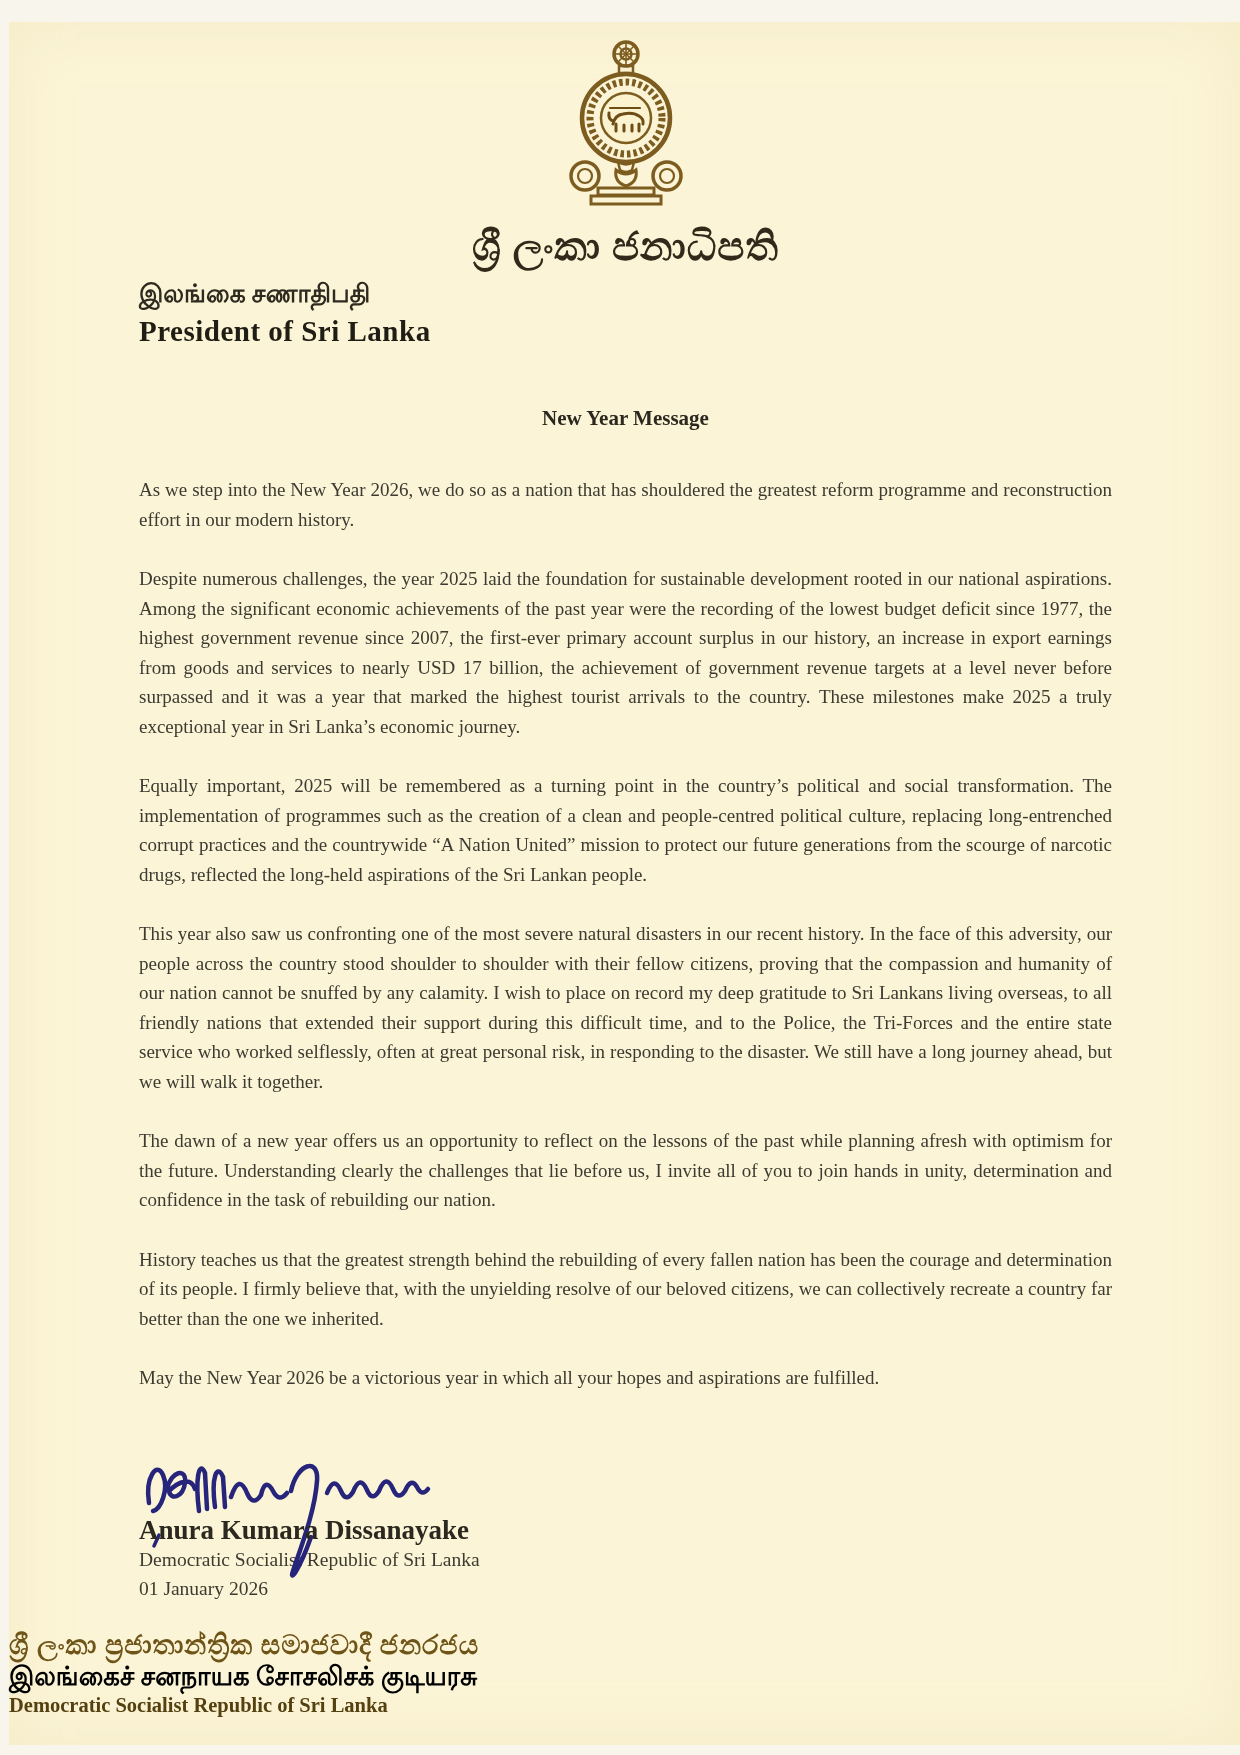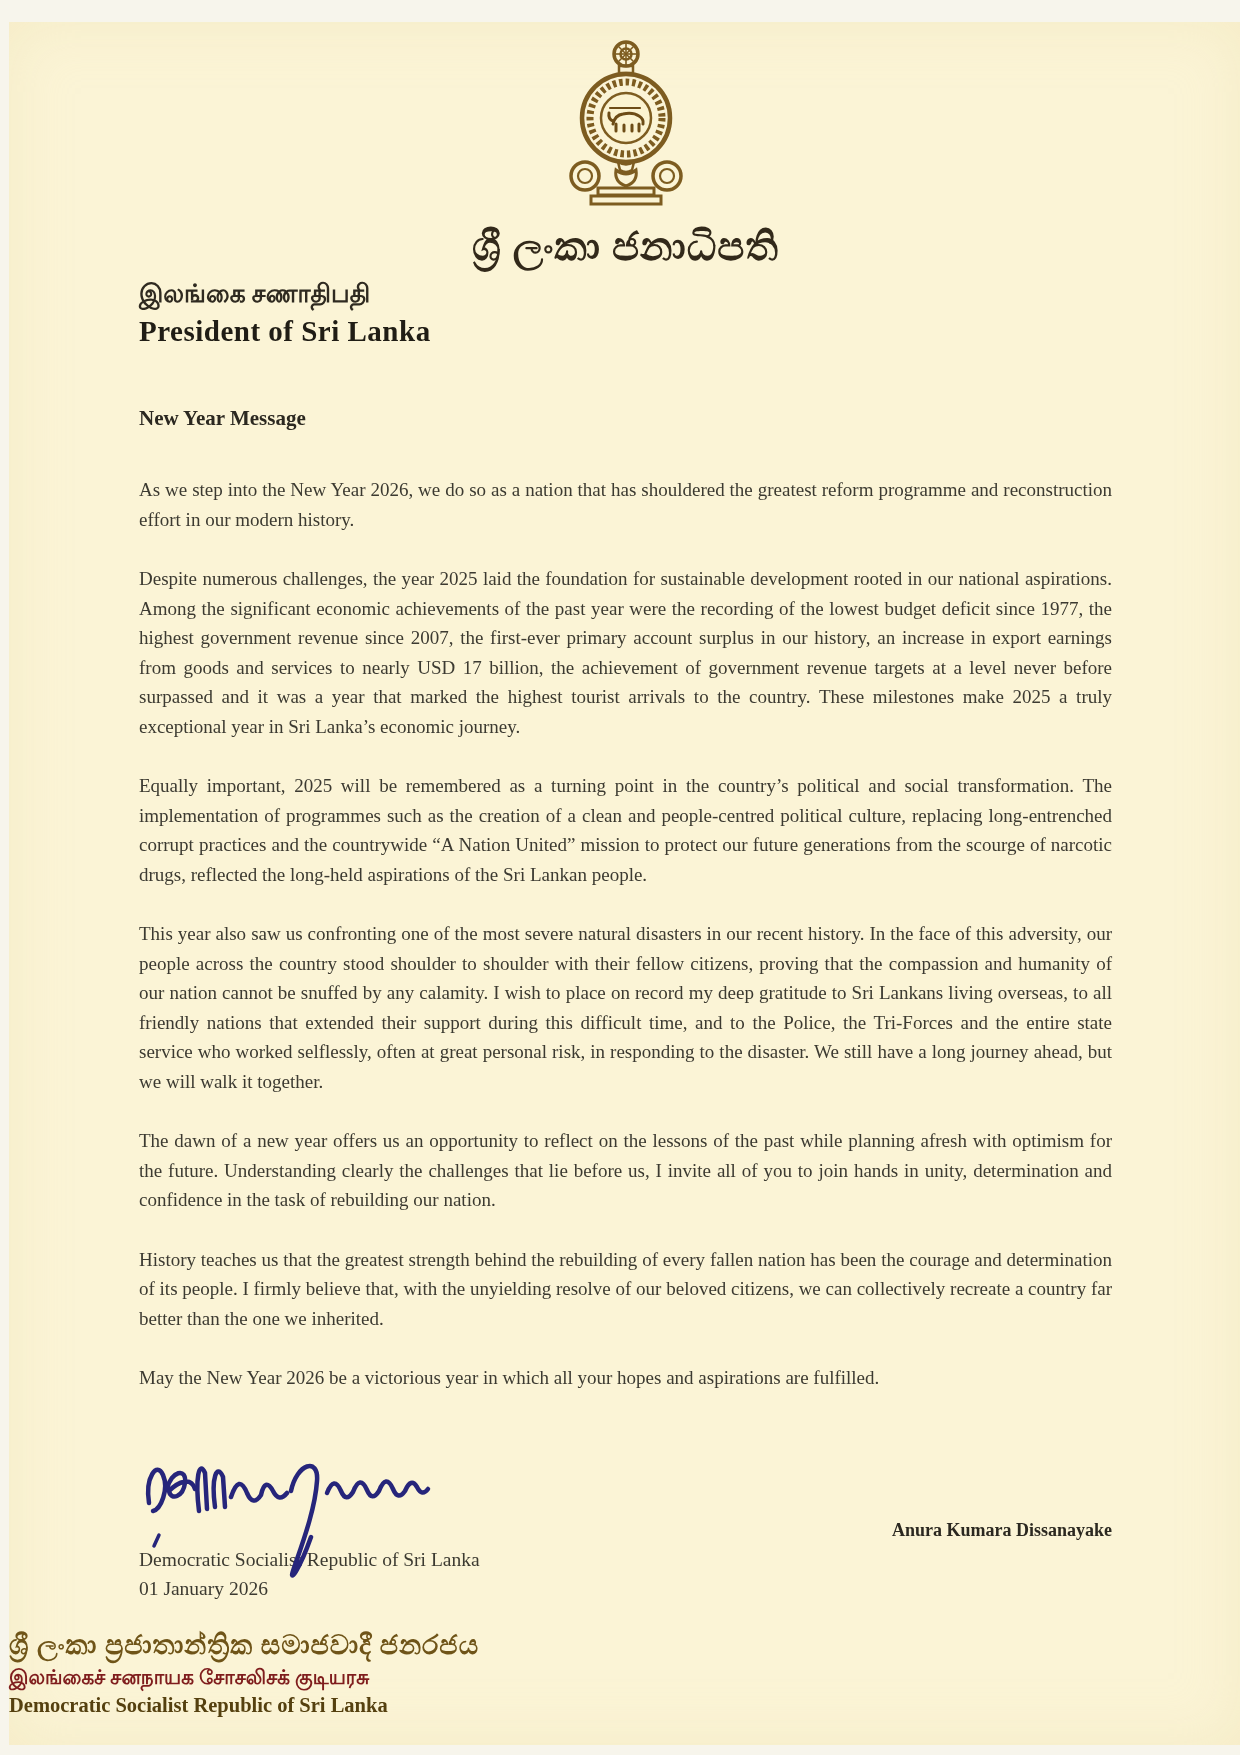--- a/index.html
+++ b/index.html
@@ -25,36 +25,36 @@
   }
   .h-tamil {
     font-weight:bold; font-size:25px; line-height:32px;
     color:#2f2a20; margin-top:8px;
   }
   .h-english {
     font-weight:bold; font-size:29px; line-height:34px;
     color:#201d15; margin-top:4px; letter-spacing:.5px;
   }
   .letter-heading {
-    text-align:left; font-weight:bold; font-size:21px;
+    text-align:center; font-weight:bold; font-size:21px;
     color:#2b2820; margin-top:58px; margin-bottom:44px;
   }
   .para {
     font-size:19px; line-height:29.5px; text-align:justify;
     margin:0 0 30px 0; color:#3c3a31;
   }
   .sig-area { position:relative; height:92px; margin-top:8px; }
   .sig-area svg { position:absolute; left:2px; top:-4px; overflow:visible; }
-  .sig-name { font-weight:bold; font-size:18px; line-height:30px; color:#2b2820; position:relative;text-align:right; }
+  .sig-name { font-weight:bold; font-size:27px; line-height:30px; color:#2b2820; position:relative; }
   .sig-line { font-size:19.5px; line-height:29.5px; color:#3c3a31; }
   .footer {
     position:absolute; left:0; right:12px; bottom:26px; text-align:left;
   }
   .f-sinhala { font-weight:bold; font-size:27px; line-height:34px; color:#6f5418; letter-spacing:1px; }
-  .f-tamil   { font-weight:bold; font-size:20px; line-height:30px; color:#7f1d1d; }
+  .f-tamil   { font-weight:bold; font-size:26px; line-height:30px; color:#000000; }
   .f-english { font-weight:bold; font-size:20.5px; line-height:27px; color:#55400f; }
 </style>
 </head>
 <body>
 
 <div class="scan">
   <div class="page">
     <div class="content">
 
       <div class="emblem-wrap">

